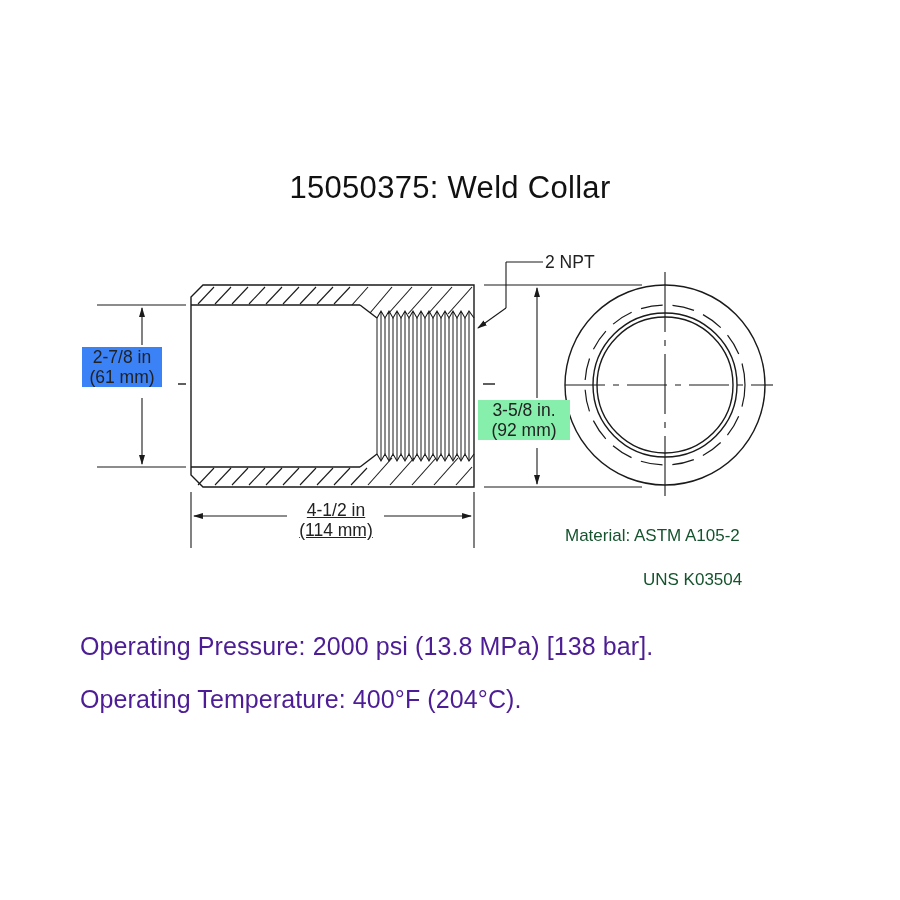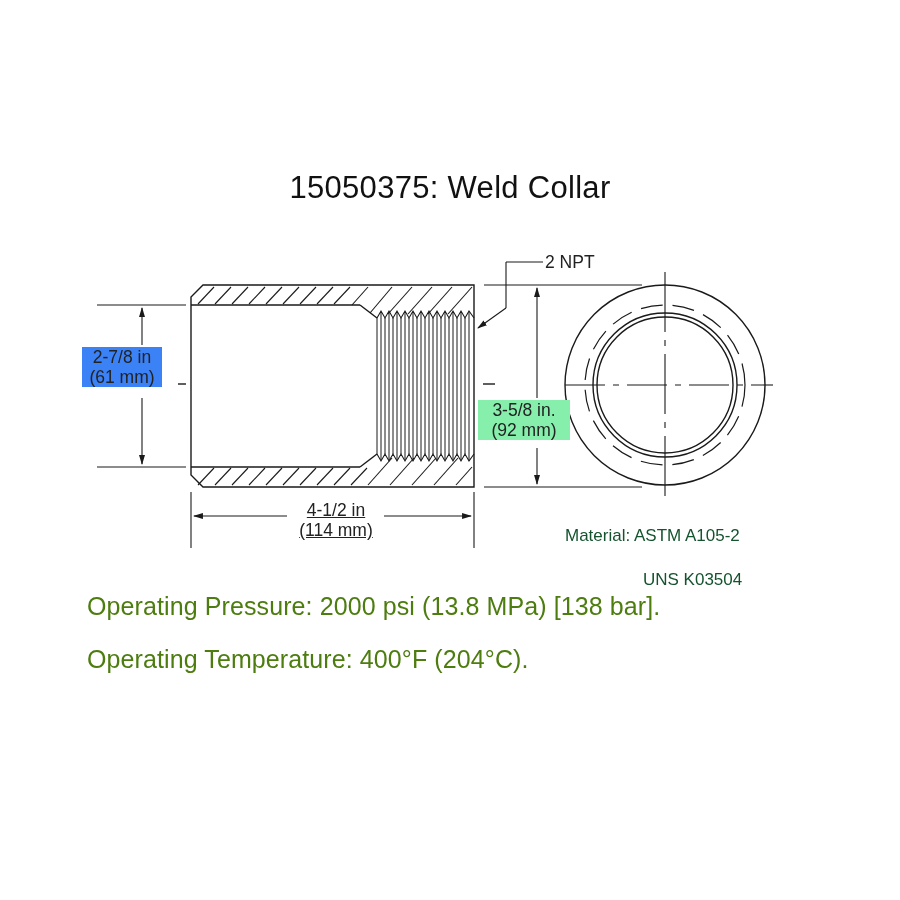--- a/index.html
+++ b/index.html
@@ -1,21 +1,21 @@
 <!DOCTYPE html>
 <html><head>
 <meta charset="utf-8">
 <style>
   html, body { margin:0; padding:0; background:#ffffff; }
   body { width:900px; height:900px; position:relative; overflow:hidden; font-family:"Liberation Sans", sans-serif; color:#111; }
   .title { position:absolute; left:0; width:900px; top:170px; text-align:center; font-size:31px; font-weight:normal; letter-spacing:0.3px; padding-left:0px; }
   svg.drawing { position:absolute; left:0; top:0; }
   .lbl { position:absolute; font-size:17.5px; line-height:20px; text-align:center; color:#222; }
   .mat { position:absolute; font-size:17px; line-height:18px; color:#14532d; }
-  .spec { position:absolute; left:87px; font-size:25px; color:#4d7c0f; letter-spacing:0.1px; }
+  .spec { position:absolute; left:80px; font-size:25px; color:#4c1d95; letter-spacing:0.1px;margin-top:40px; }
 </style>
 </head>
 <body>
 
 <div class="title">15050375:  Weld Collar</div>
 
 <svg class="drawing" width="900" height="900" viewBox="0 0 900 900">
   <defs>
     <marker id="arr" viewBox="0 0 10 10" refX="9" refY="5" markerWidth="9" markerHeight="9" orient="auto-start-reverse">
       <path d="M0,2 L10,5 L0,8 z" fill="#1a1a1a"></path>

